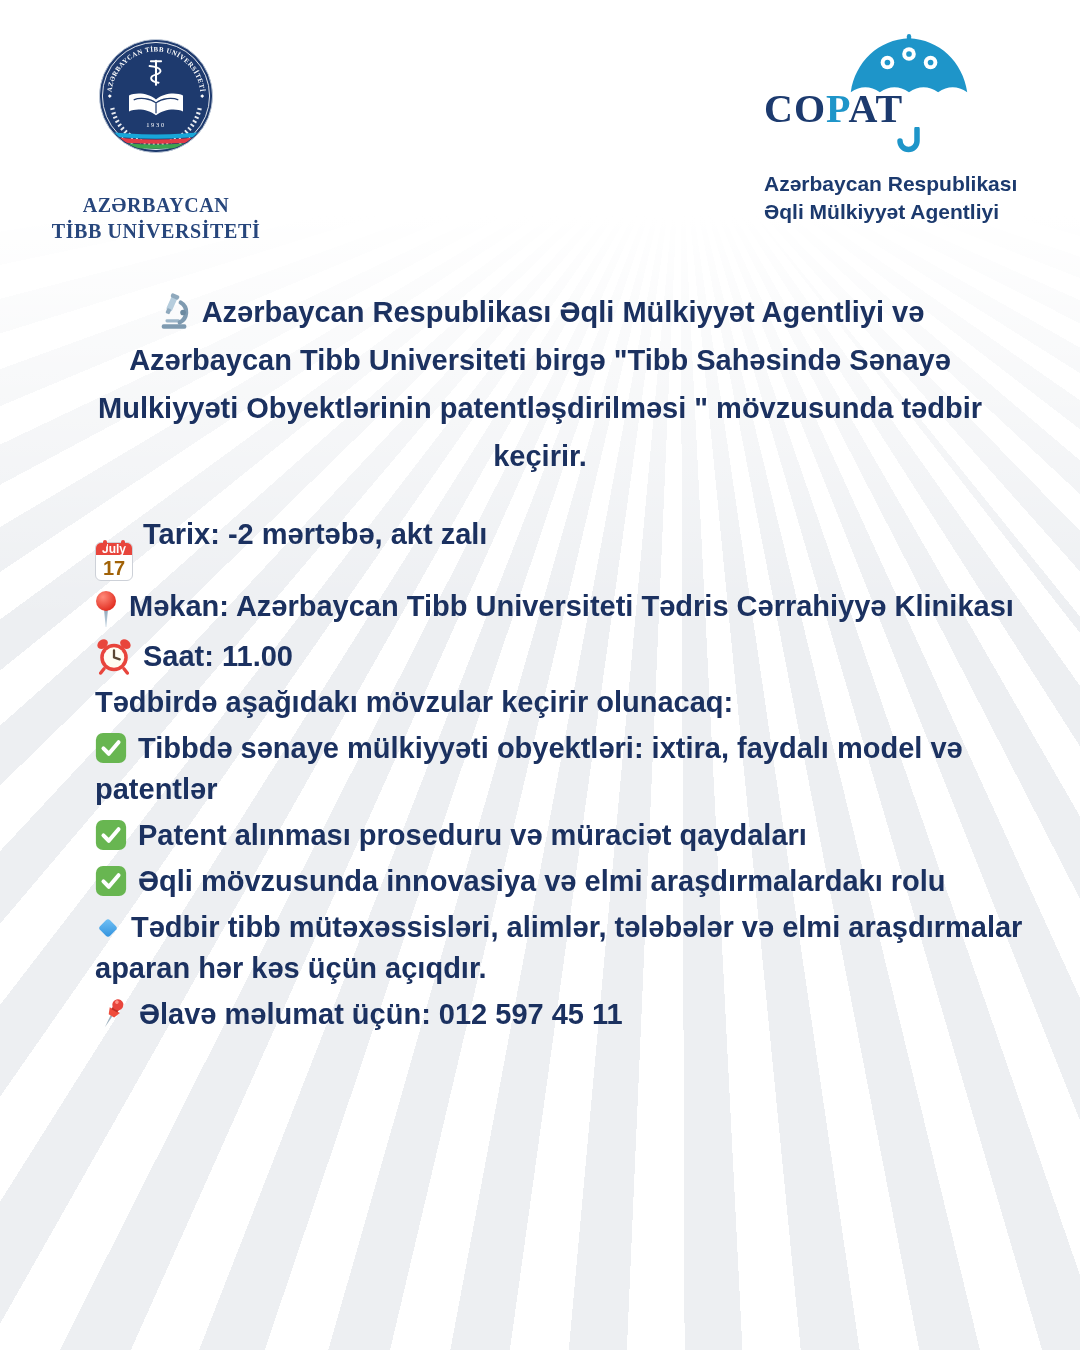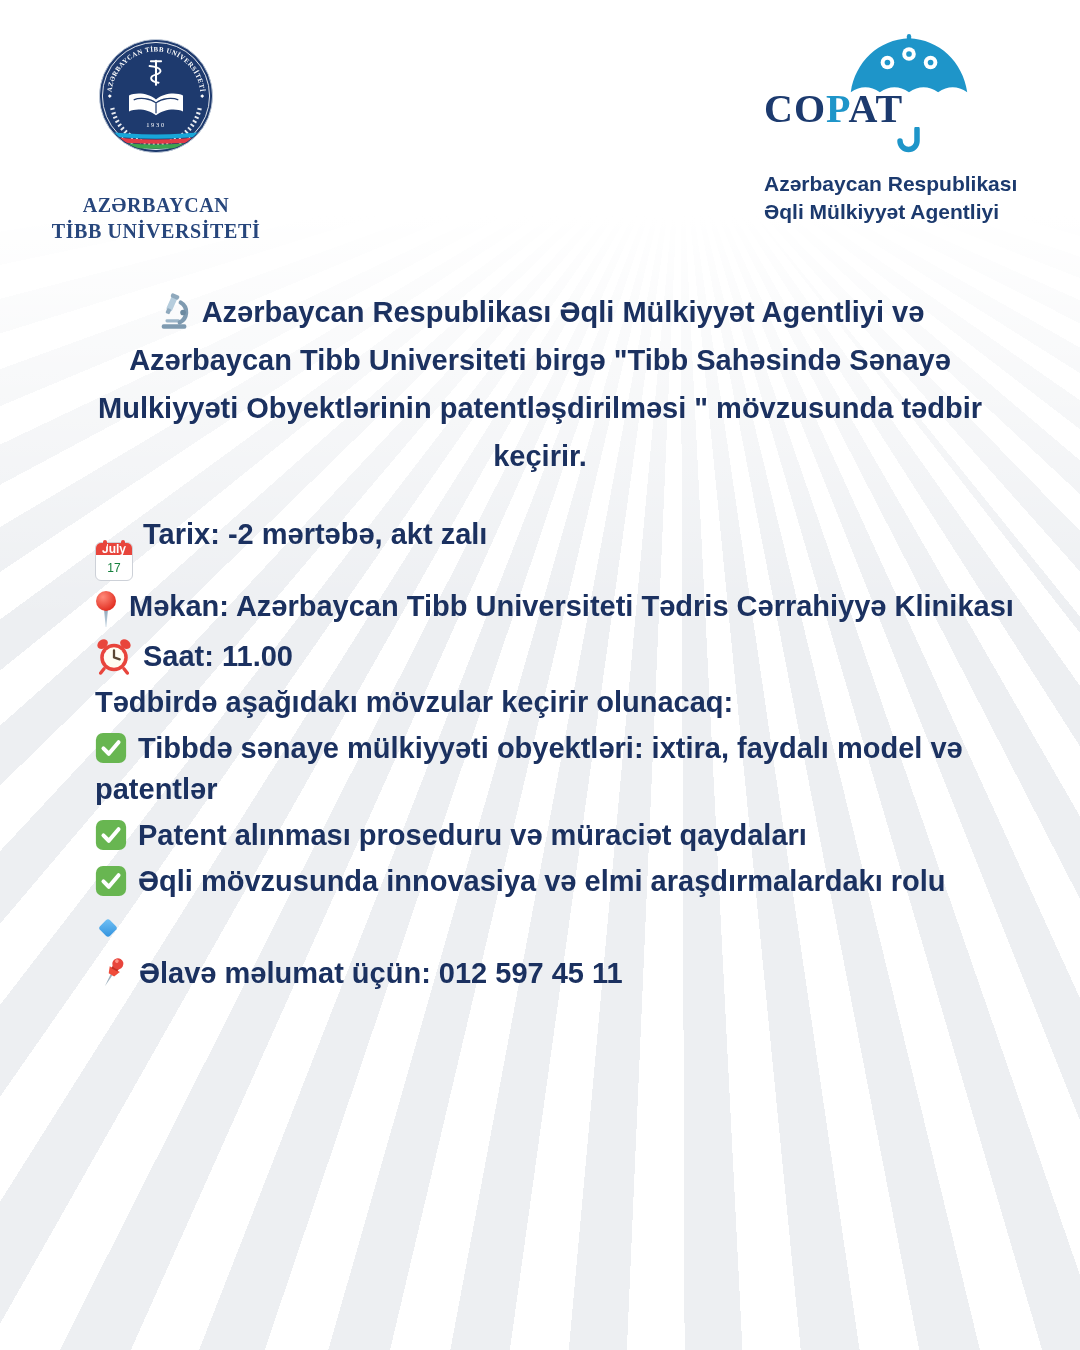--- a/index.html
+++ b/index.html
@@ -37,21 +37,21 @@
   .ic-check{width:32px;height:32px;vertical-align:-6px;margin-right:11px;}
   .ic-pin{width:36px;height:36px;vertical-align:-9px;margin-right:8px;}
   
   .ic-cal{width:36px;height:37px;background:#ffffff;border:1px solid #cdd1d8;border-radius:6px;
     position:relative;display:inline-flex;flex-direction:column;vertical-align:-9px;margin-right:10px;}
   .cal-ear{position:absolute;top:-3px;width:4px;height:7px;background:#e8453c;border-radius:2px;}
   .cal-ear-l{left:7px;} .cal-ear-r{right:7px;}
   .cal-top{background:#e8453c;color:#fff;font-size:12px;line-height:12px;height:12px;
     border-radius:5px 5px 0 0;text-align:center;font-weight:700;}
   .cal-day{flex:1;display:flex;align-items:center;justify-content:center;
-    font-size:12px;line-height:1;color:#15803d;font-weight:400;}
+    font-size:20px;line-height:1;color:#a16207;font-weight:700;}
   
   .ic-rpin{position:relative;width:22px;height:40px;vertical-align:-15px;margin-right:12px;}
   .rpin-ball{position:absolute;top:0;left:1px;width:20px;height:20px;border-radius:50%;
     background:radial-gradient(circle at 35% 30%, #ff8a7a, #e33225 72%);}
   .rpin-needle{position:absolute;top:18px;left:9px;width:4px;height:18px;
     background:linear-gradient(180deg,#8fa7ba,#c8d8e4);
     clip-path:polygon(0 0,100% 0,58% 100%,42% 100%);}
   
   .ic-diam{width:14px;height:14px;border-radius:3px;transform:rotate(45deg);
     background:linear-gradient(135deg,#74c3f6,#2e90dd);vertical-align:2px;margin:0 16px 0 6px;}
@@ -164,21 +164,21 @@
     <p><svg class="ic ic-check" viewBox="0 0 36 36">
         <rect x="1" y="1" width="34" height="34" rx="8" fill="#68b651"></rect>
         <path d="M9.5 18.5 L15.5 24.5 L26.5 11.5" stroke="#ffffff" stroke-width="4.5" fill="none" stroke-linecap="round" stroke-linejoin="round"></path>
       </svg><span>Patent alınması proseduru və müraciət qaydaları</span></p>
 
     <p><svg class="ic ic-check" viewBox="0 0 36 36">
         <rect x="1" y="1" width="34" height="34" rx="8" fill="#68b651"></rect>
         <path d="M9.5 18.5 L15.5 24.5 L26.5 11.5" stroke="#ffffff" stroke-width="4.5" fill="none" stroke-linecap="round" stroke-linejoin="round"></path>
       </svg><span>Əqli mövzusunda innovasiya və elmi araşdırmalardakı rolu</span></p>
 
-    <p><span class="ic ic-diam"></span></p>
+    <p><span class="ic ic-diam"></span><span>Tədbir tibb mütəxəssisləri, alimlər, tələbələr və elmi araşdırmalar aparan hər kəs üçün açıqdır.</span></p>
 
     <p><svg class="ic ic-pin" viewBox="0 0 40 40">
         <g transform="rotate(30 20 18)">
           <path d="M18.8 21 L20 36 L21.2 21 Z" fill="#9db0be"></path>
           <path d="M13.5 14 L26.5 14 L23.5 21.5 L16.5 21.5 Z" fill="#ef4c3b"></path>
           <rect x="16.2" y="11" width="7.6" height="4" fill="#c22e24"></rect>
           <circle cx="20" cy="7.2" r="6.2" fill="#e8453c"></circle>
           <circle cx="17.6" cy="5.2" r="2" fill="#ff9c8f" opacity="0.9"></circle>
         </g>
       </svg><span>Əlavə məlumat üçün: 012 597 45 11</span></p>

